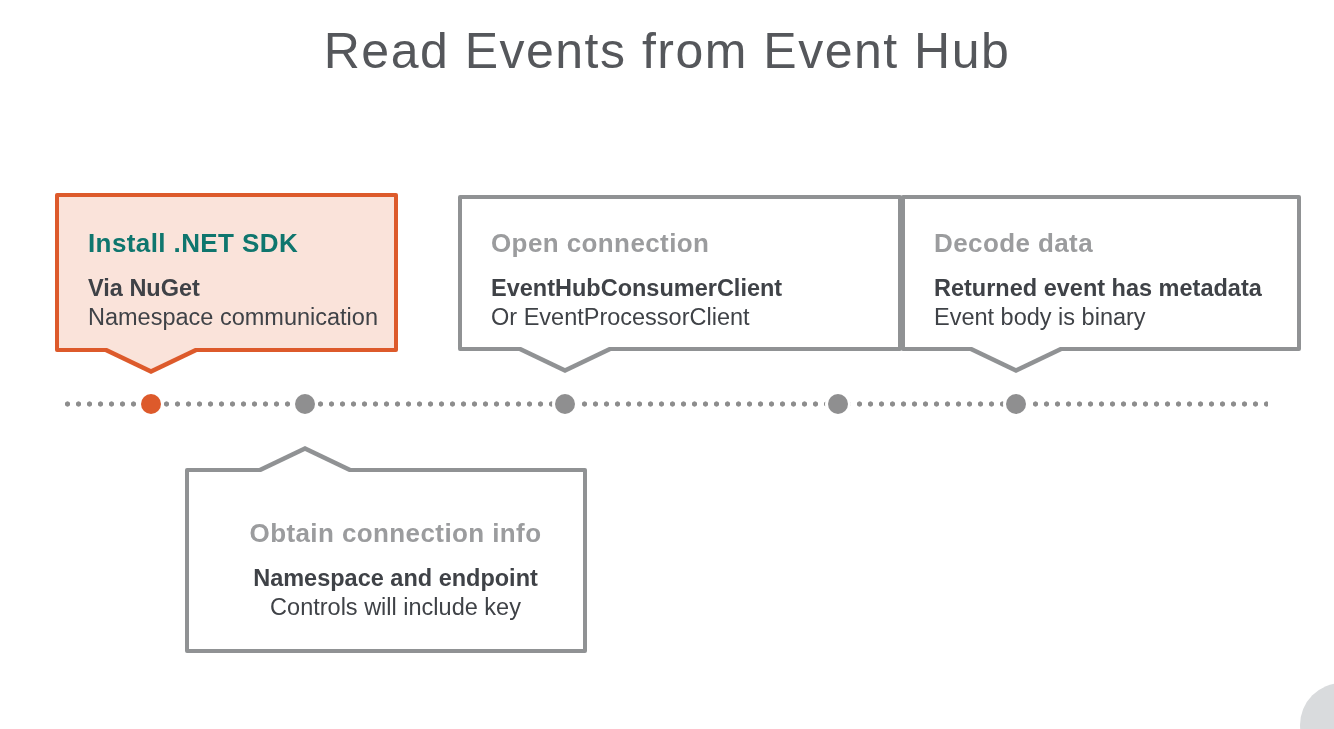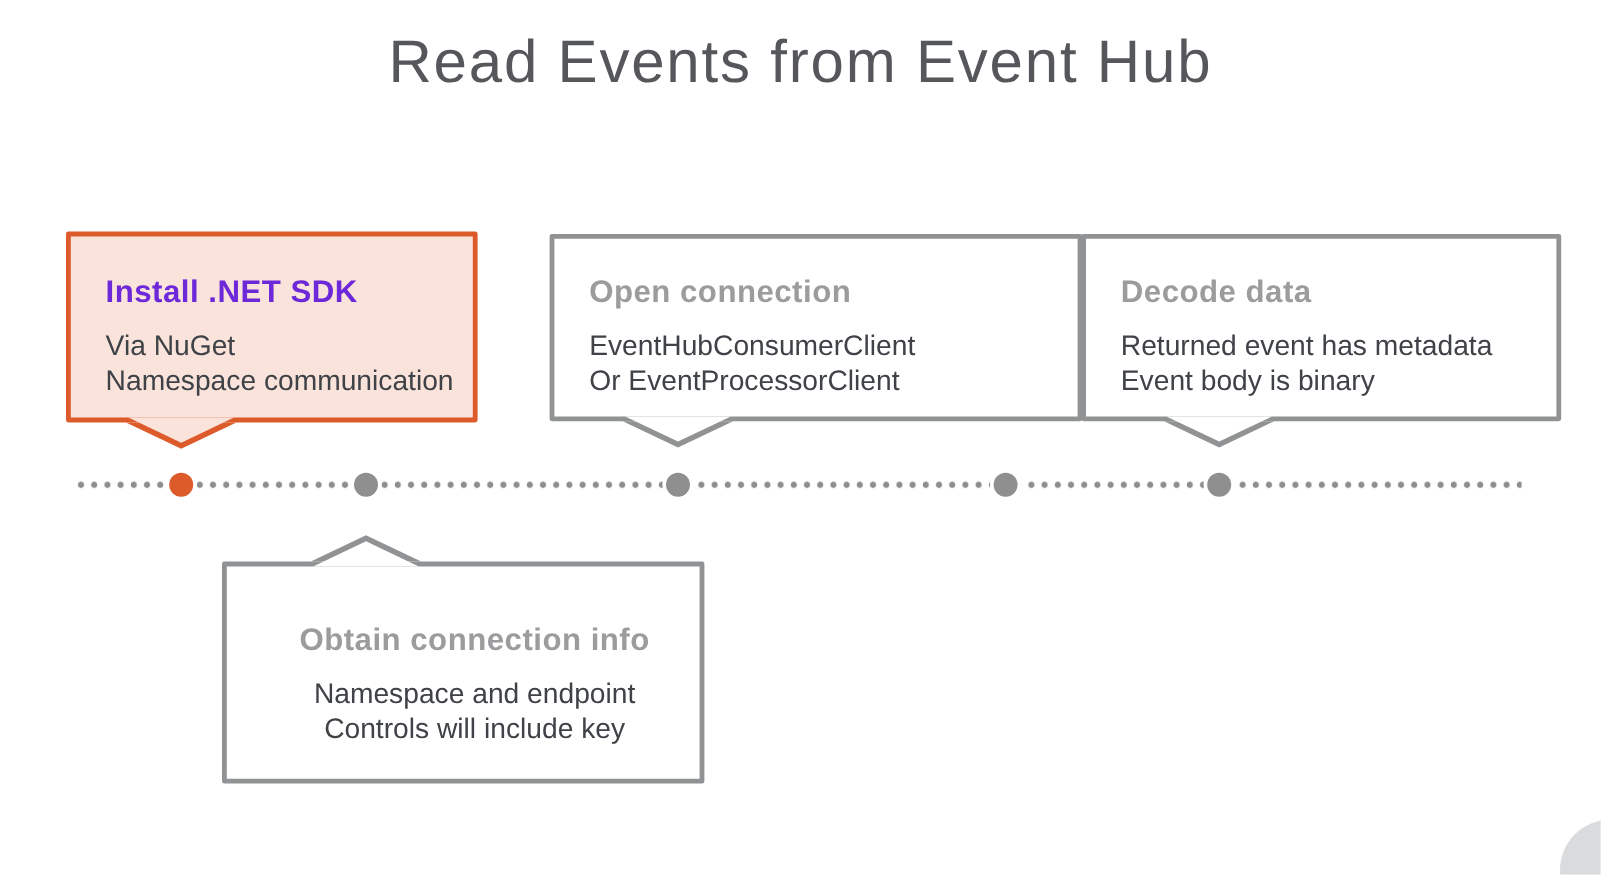--- a/index.html
+++ b/index.html
@@ -72,28 +72,28 @@
     --bc: #dd5a2b;
     --fill: #fae3da;
   }
   .callout h3 {
     margin: 0 0 15px 0;
     font-size: 26px;
     font-weight: bold;
     letter-spacing: 0.4px;
     color: #9b9c9e;
   }
-  .callout.orange h3 { color: #6d28d9; }
+  .callout.orange h3 { color: #0f766e; }
   .callout p {
     margin: 0;
     font-size: 23.5px;
     line-height: 29px;
     color: #3f4247;
   }
-  .callout p.bold-line { font-weight: normal; }
+  .callout p.bold-line { font-weight: bold; }
 
   
   .callout::before, .callout::after {
     content: "";
     position: absolute;
     width: 0;
     height: 0;
   }
   .callout.tail-down::before {
     bottom: -26px;

